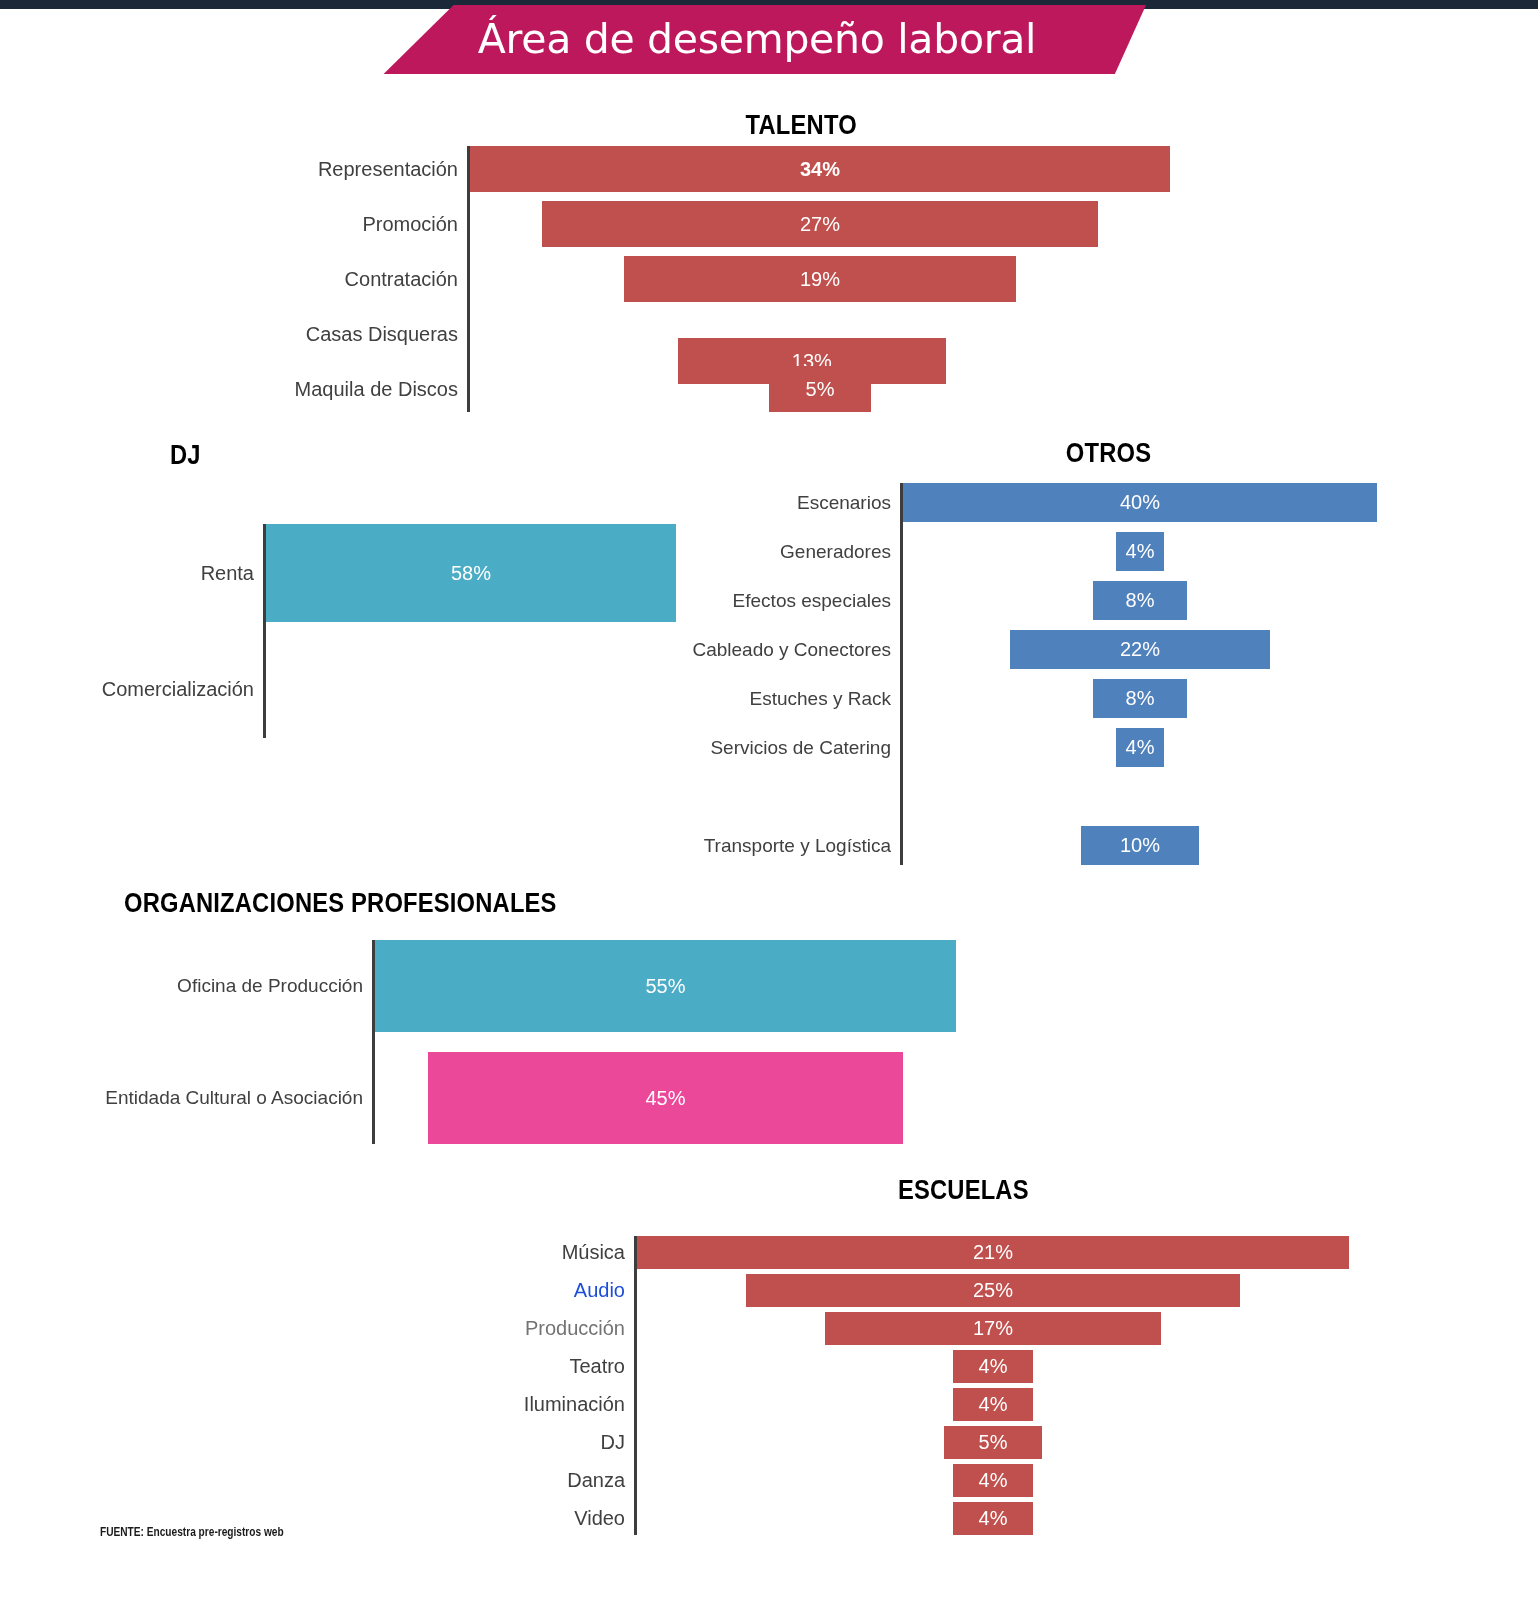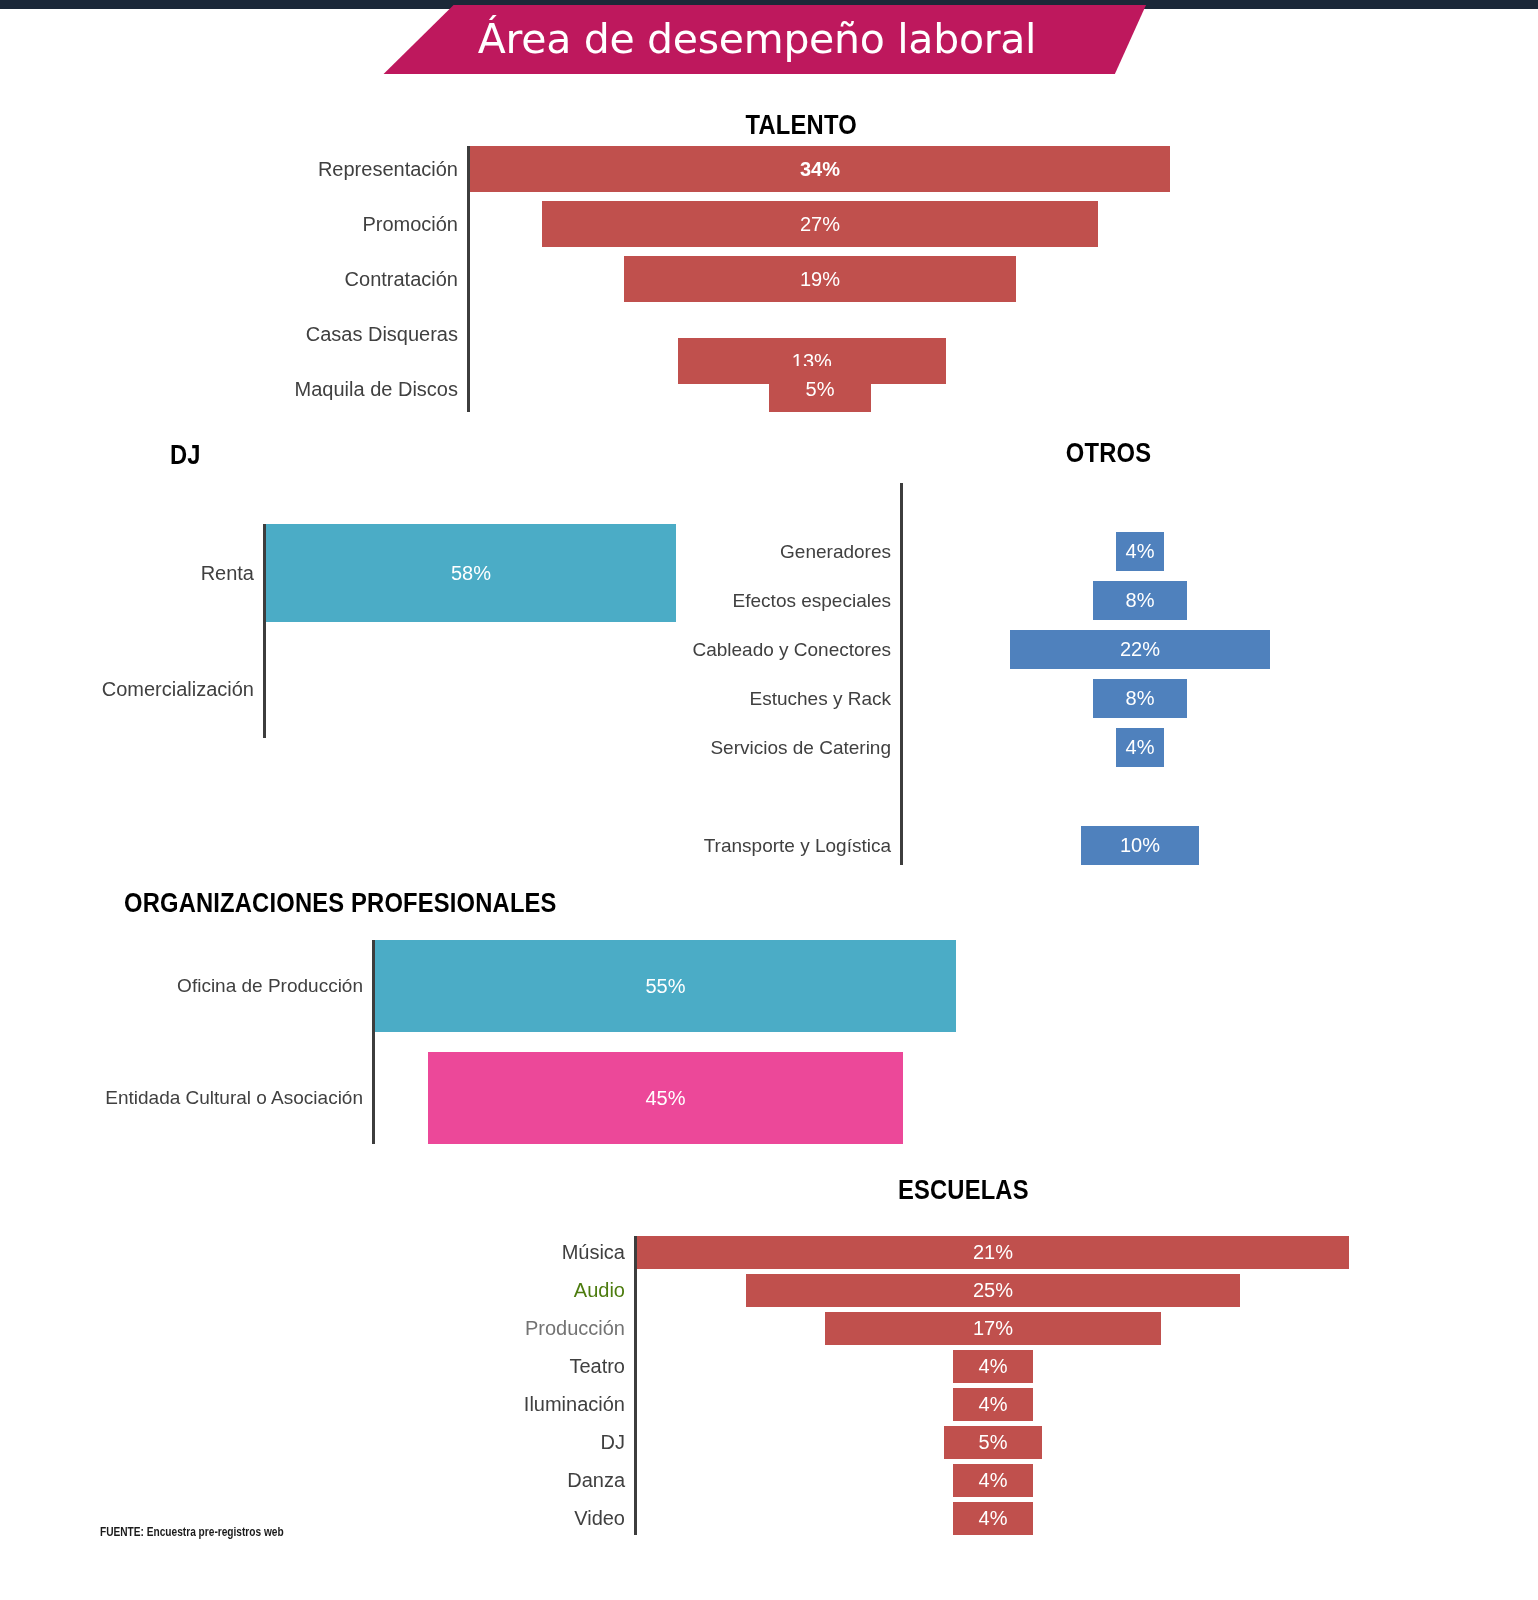--- a/index.html
+++ b/index.html
@@ -176,20 +176,26 @@
       <div class="row" style="position: absolute; left: 0px; top: 116px; width: 410px; height: 98px;">
         <div class="row-label" style="width: 200px; font-size: 20px; color: rgb(64, 64, 64);">Comercialización</div>
       </div>
     </div>
 </div>
 
 <div class="chart-block">
   <div class="chart-heading center" style="left:1060px; top:438px;">OTROS</div>
   <div class="plot" id="plot-otros" style="left: 903px; top: 483px; width: 474px; height: 382px;">
     <div class="axis-line" style="left:-3px;"></div>
+  <div class="row" style="position: absolute; left: 0px; top: 0px; width: 474px; height: 39px;">
+        <div class="row-label" style="width: 210px; font-size: 19px; color: rgb(64, 64, 64);">Escenarios</div>
+        <div class="bar" style="left: 0px; top: 0px; width: 474px; height: 39px; background: rgb(79, 129, 189);">
+          <span class="bar-value" style="font-size: 20px;">40%</span>
+        </div>
+      </div>
       <div class="row" style="position: absolute; left: 0px; top: 49px; width: 474px; height: 39px;">
         <div class="row-label" style="width: 210px; font-size: 19px; color: rgb(64, 64, 64);">Generadores</div>
         <div class="bar" style="left: 213.3px; top: 0px; width: 47.4px; height: 39px; background: rgb(79, 129, 189);">
           <span class="bar-value" style="font-size: 20px;">4%</span>
         </div>
       </div>
       <div class="row" style="position: absolute; left: 0px; top: 98px; width: 474px; height: 39px;">
         <div class="row-label" style="width: 210px; font-size: 19px; color: rgb(64, 64, 64);">Efectos especiales</div>
         <div class="bar" style="left: 189.6px; top: 0px; width: 94.8px; height: 39px; background: rgb(79, 129, 189);">
           <span class="bar-value" style="font-size: 20px;">8%</span>
@@ -245,21 +251,21 @@
   <div class="chart-heading center" style="left:889px; top:1175px;">ESCUELAS</div>
   <div class="plot" id="plot-escuelas" style="left: 637px; top: 1236px; width: 712px; height: 299px;">
     <div class="axis-line" style="left:-3px;"></div>
   <div class="row" style="position: absolute; left: 0px; top: 0px; width: 712px; height: 33px;">
         <div class="row-label" style="width: 160px; font-size: 20px; color: rgb(64, 64, 64);">Música</div>
         <div class="bar" style="left: 0px; top: 0px; width: 712px; height: 33px; background: rgb(192, 80, 77);">
           <span class="bar-value" style="font-size: 20px;">21%</span>
         </div>
       </div>
       <div class="row" style="position: absolute; left: 0px; top: 38px; width: 712px; height: 33px;">
-        <div class="row-label" style="width: 160px; font-size: 20px; color: #4d7c0f;">Audio</div>
+        <div class="row-label" style="width: 160px; font-size: 20px; color: #1d4ed8;">Audio</div>
         <div class="bar" style="left: 108.778px; top: 0px; width: 494.444px; height: 33px; background: rgb(192, 80, 77);">
           <span class="bar-value" style="font-size: 20px;">25%</span>
         </div>
       </div>
       <div class="row" style="position: absolute; left: 0px; top: 76px; width: 712px; height: 33px;">
         <div class="row-label" style="width: 160px; font-size: 20px; color: #737373;">Producción</div>
         <div class="bar" style="left: 187.889px; top: 0px; width: 336.222px; height: 33px; background: rgb(192, 80, 77);">
           <span class="bar-value" style="font-size: 20px;">17%</span>
         </div>
       </div>

